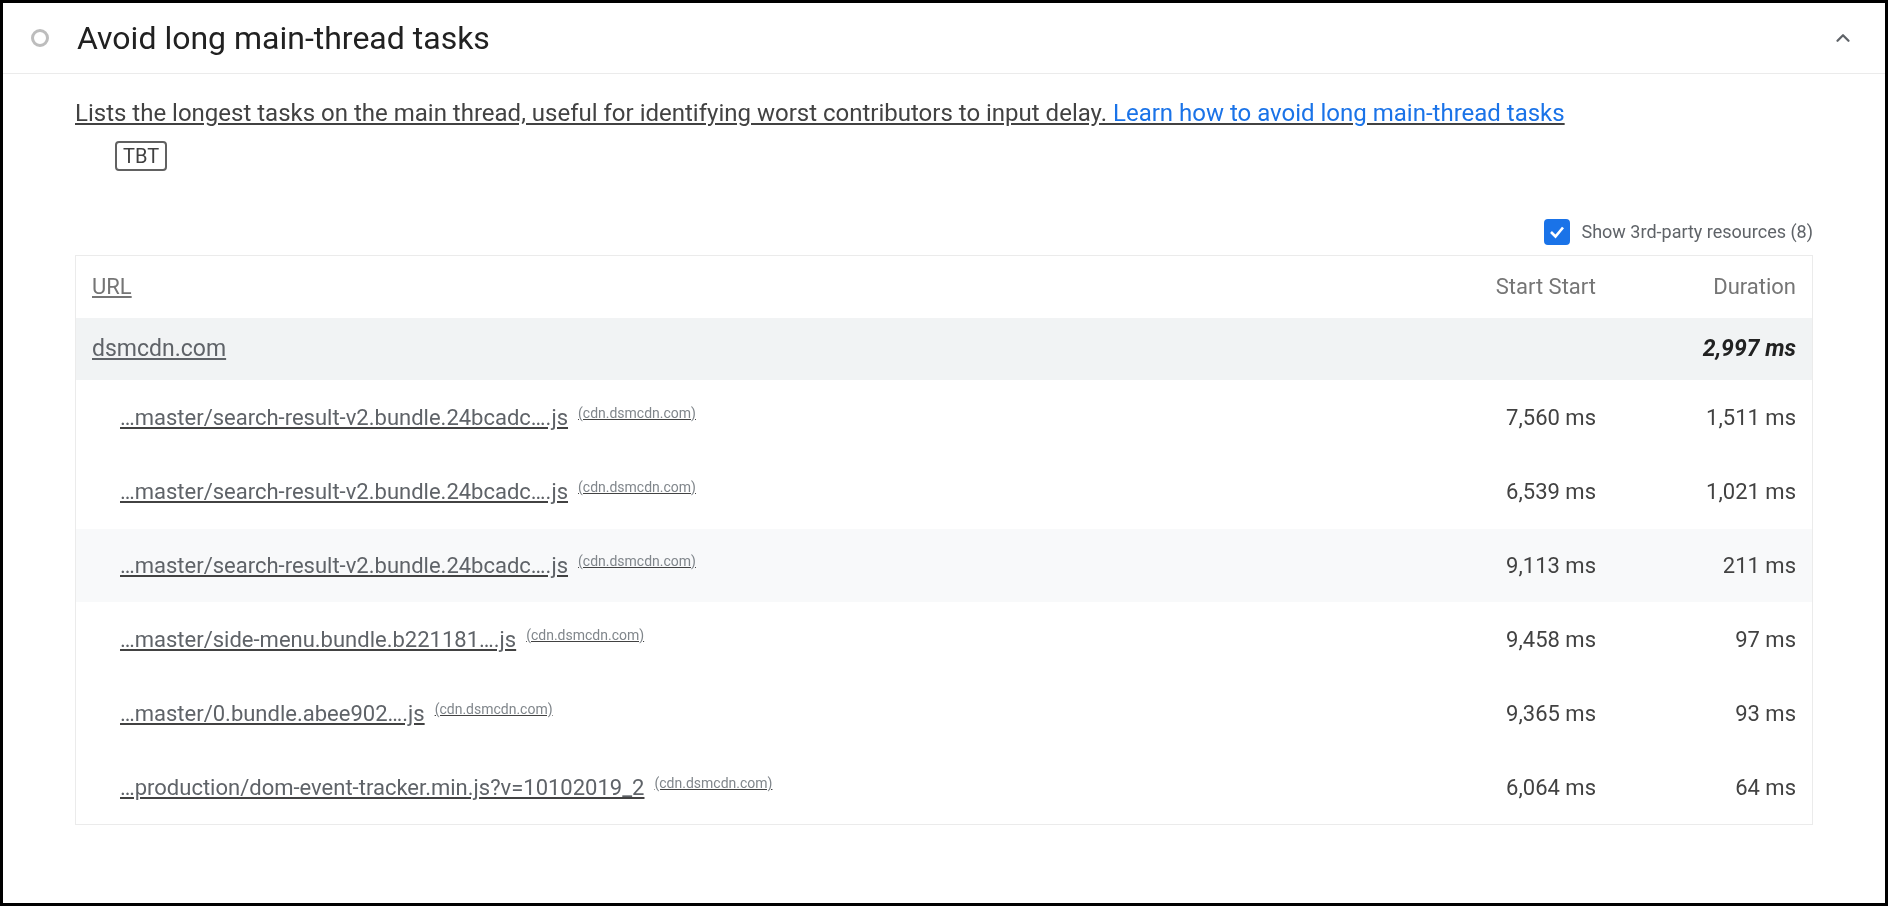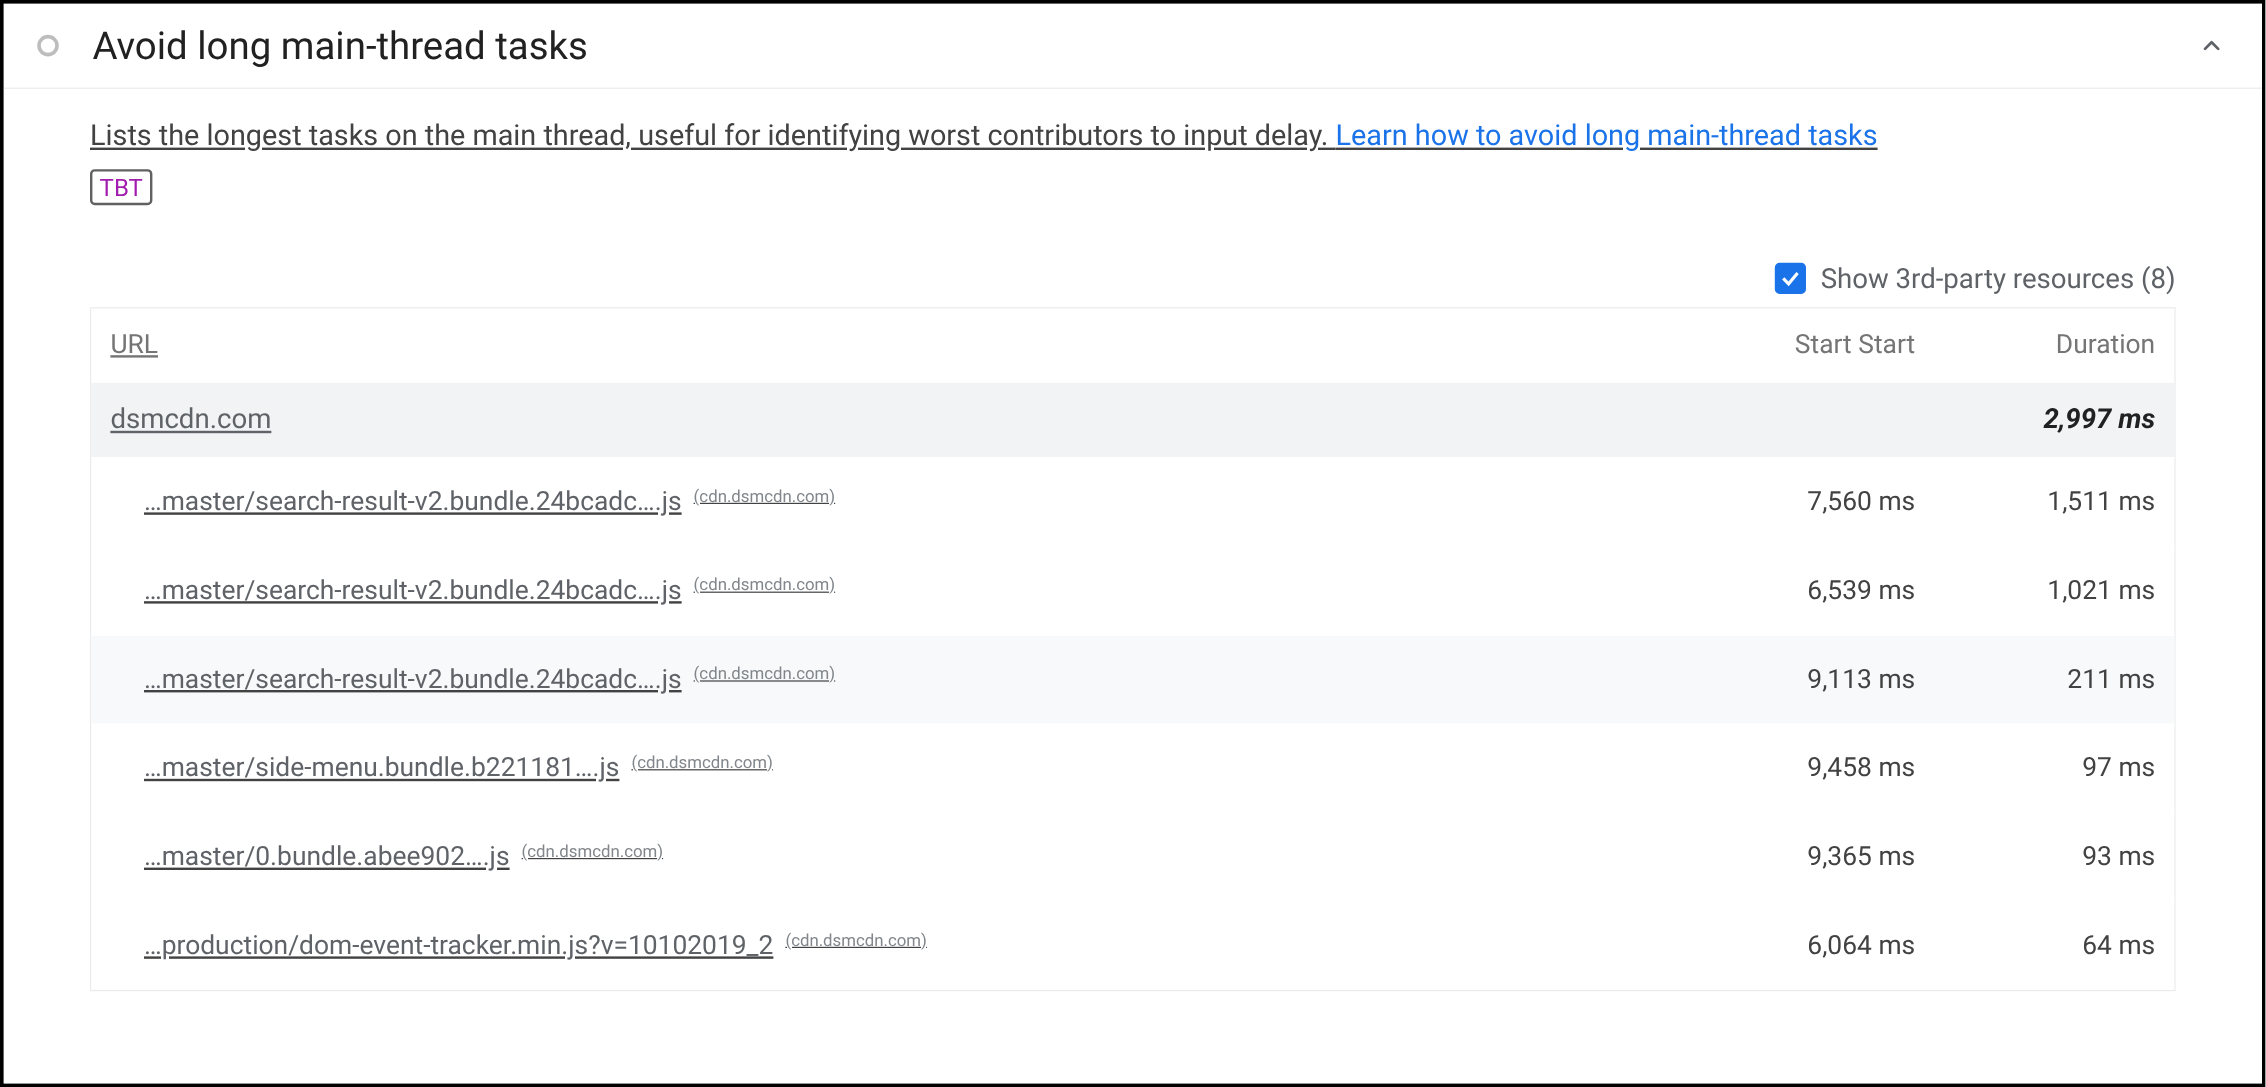--- a/index.html
+++ b/index.html
@@ -53,31 +53,32 @@
   .desc a {
     color: #1a73e8;
     text-decoration: none;
   }
   .badge {
     display: inline-block;
     border: 2px solid #616161;
     border-radius: 4px;
     padding: 0px 6px;
     font-size: 20px;
-    color: #a21caf;
+    color: #404040;
     margin-top: 10px;
     line-height: 1.3;
+    margin-left: 40px;
   }
   .toggle-row {
     display: flex;
     justify-content: flex-end;
     align-items: center;
     margin-top: 48px;
     margin-bottom: 10px;
-    font-size: 23px;
+    font-size: 18px;
     color: #5f6368;
   }
   .checkbox {
     width: 26px; height: 26px;
     border: 3px solid #1a73e8;
     border-radius: 4px;
     background: #1a73e8;
     margin-right: 12px;
     display: flex; align-items: center; justify-content: center;
   }

